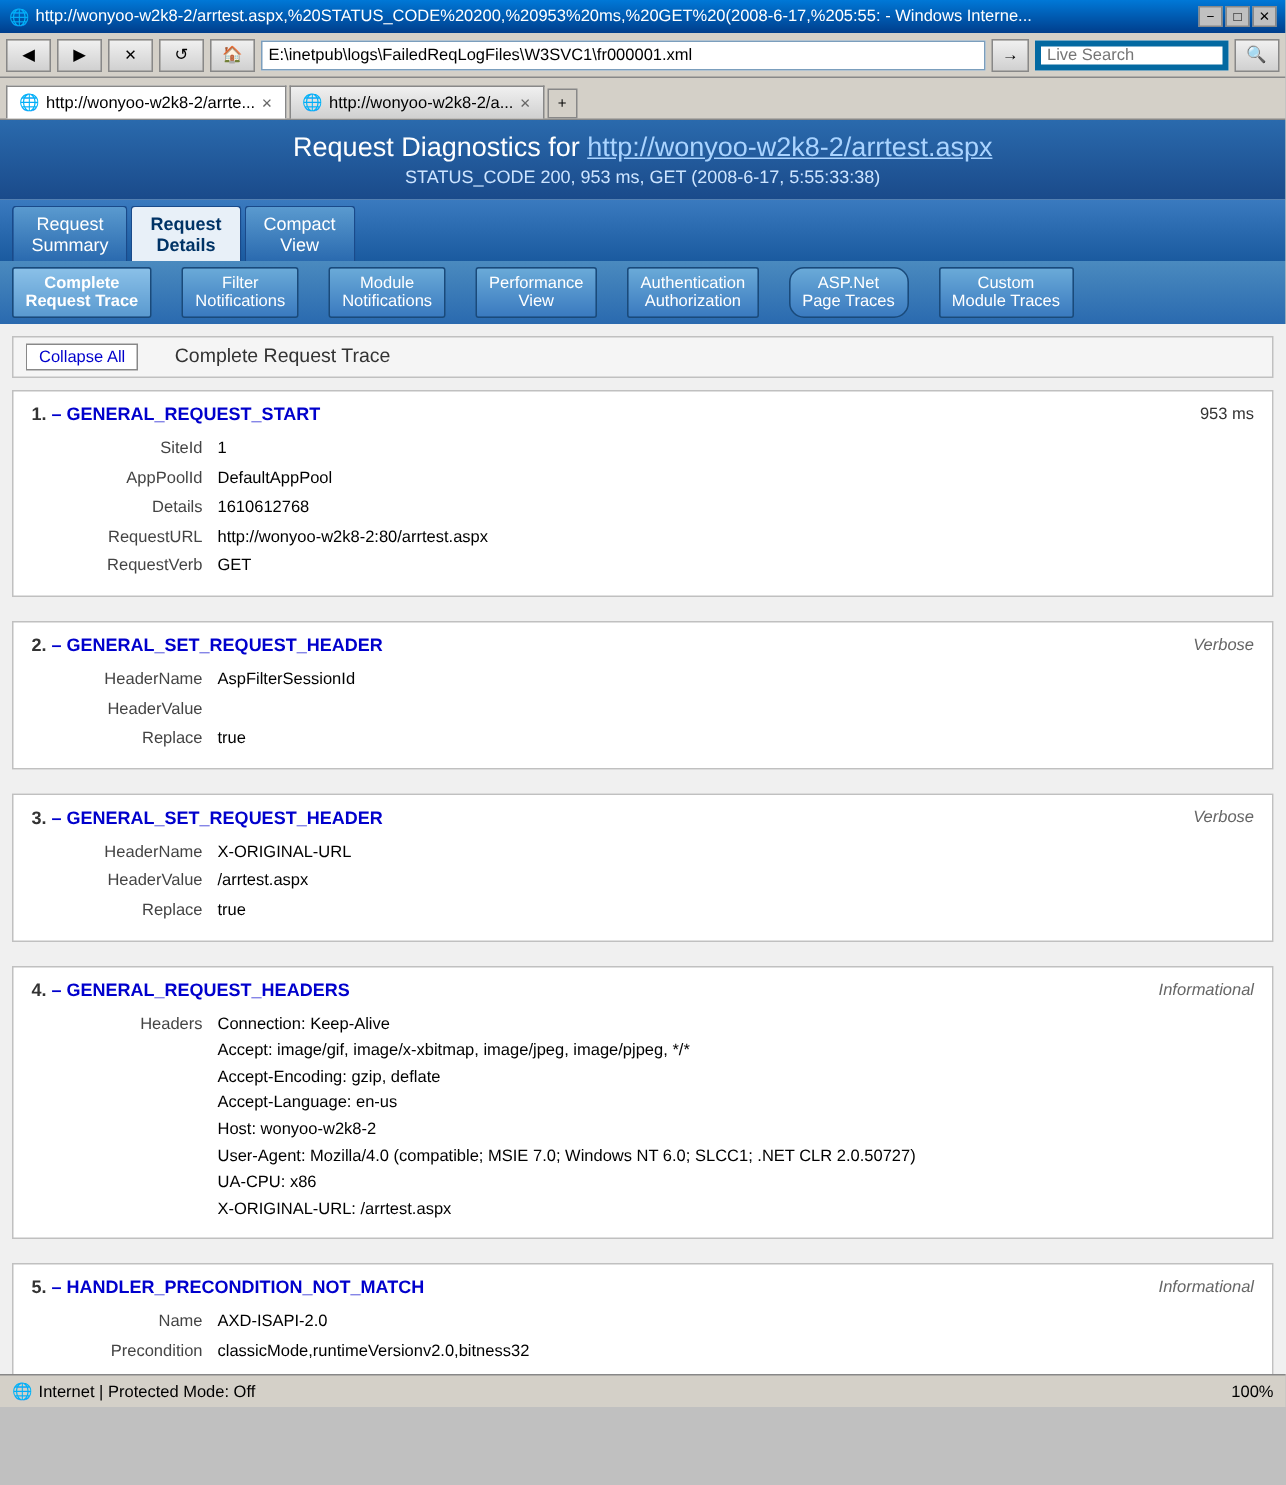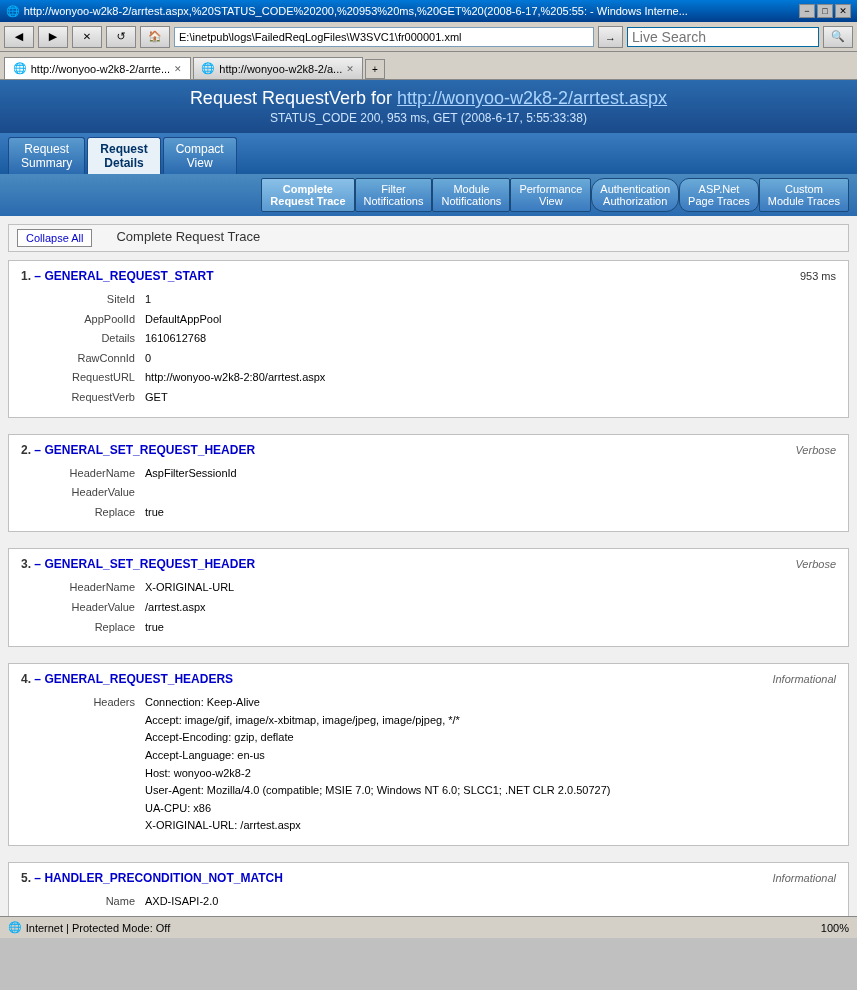--- a/index.html
+++ b/index.html
@@ -31,21 +31,21 @@
     .nav-btn {
       background: linear-gradient(to bottom, #f0f0f0, #d0d0d0);
       border: 1px solid #888; padding: 2px 6px; font-size: 11px; cursor: pointer;
       min-width: 30px; height: 22px;
     }
     .address-input {
       flex: 1; height: 20px; border: 1px solid #7b9ebd; font-size: 11px; padding: 1px 4px;
       background: white;
     }
     .search-input {
-      width: 192px; height: 20px; border: 1px solid #0369a1; font-size: 14px; padding: 1px 4px;
+      width: 129px; height: 20px; border: 4px solid #0369a1; font-size: 11px; padding: 1px 4px;
     }
     .go-btn {
       background: linear-gradient(to bottom, #f0f0f0, #d0d0d0);
       border: 1px solid #888; padding: 2px 6px; font-size: 11px; cursor: pointer; height: 22px;
     }
 
     
     .tabs-bar {
       background: #d4d0c8; border-bottom: 1px solid #888;
       padding: 2px 4px 0; display: flex; align-items: flex-end; gap: 2px; height: 28px;
@@ -81,21 +81,21 @@
       border-radius: 3px 3px 0 0; border: 1px solid #1a4a8a; border-bottom: none;
       min-width: 60px; text-align: center;
     }
     .main-nav-tab.active {
       background: #e8f0f8; color: #003366; font-weight: bold;
     }
 
     
     .sub-nav {
       background: linear-gradient(to bottom, #4a8abf, #2a6aaf);
-      padding: 4px 8px; display: flex; gap: 0; flex-wrap: wrap; justify-content: flex-end;
+      padding: 4px 8px; display: flex; gap: 20px; flex-wrap: wrap;
     }
     .sub-nav-btn {
       background: linear-gradient(to bottom, #6aaad8, #3a7abf);
       color: white; padding: 4px 8px; font-size: 11px; cursor: pointer;
       border: 1px solid #1a4a7a; border-radius: 2px; text-align: center;
       min-width: 60px;
     }
     .sub-nav-btn.active {
       background: linear-gradient(to bottom, #8ac0e8, #5a9ad0);
       font-weight: bold;
@@ -196,21 +196,21 @@
   <div class="browser-tab">
     <span>🌐</span>
     <span>http://wonyoo-w2k8-2/a...</span>
     <span class="tab-close">✕</span>
   </div>
   <button style="background:#d4d0c8;border:1px solid #888;width:20px;height:20px;cursor:pointer;font-size:10px;">+</button>
 </div>
 
 <div class="page-header">
   <h1>
-    <span>Request RequestVerb for </span><a href="#">http://wonyoo-w2k8-2/arrtest.aspx</a>
+    <span>Request Diagnostics for </span><a href="#">http://wonyoo-w2k8-2/arrtest.aspx</a>
   </h1>
   <div class="subtitle">STATUS_CODE 200, 953 ms, GET (2008-6-17, 5:55:33:38)</div>
 </div>
 
 <div class="main-nav">
   <div class="main-nav-tab" style="white-space:pre-line;">Request
 Summary</div>
   <div class="main-nav-tab active" style="white-space:pre-line;">Request
 Details</div>
   <div class="main-nav-tab" style="white-space:pre-line;">Compact
@@ -219,21 +219,21 @@
 
 <div class="sub-nav">
   <div class="sub-nav-btn active" style="white-space:pre-line;">Complete
 Request Trace</div>
   <div class="sub-nav-btn" style="white-space:pre-line;">Filter
 Notifications</div>
   <div class="sub-nav-btn" style="white-space:pre-line;">Module
 Notifications</div>
   <div class="sub-nav-btn" style="white-space:pre-line;">Performance
 View</div>
-  <div class="sub-nav-btn" style="white-space:pre-line;border-radius:13px;">Authentication
+  <div class="sub-nav-btn" style="white-space:pre-line;">Authentication
 Authorization</div>
   <div class="sub-nav-btn" style="white-space:pre-line;border-radius:10px;">ASP.Net
 Page Traces</div>
   <div class="sub-nav-btn" style="white-space:pre-line;">Custom
 Module Traces</div>
 </div>
 
 <div class="content-area scrollable">
 
   <div class="trace-header">
@@ -256,24 +256,20 @@
         <td>SiteId</td>
         <td>1</td>
       </tr>
       <tr>
         <td>AppPoolId</td>
         <td>DefaultAppPool</td>
       </tr>
       <tr>
         <td>Details</td>
         <td>1610612768</td>
-      </tr>
-      <tr>
-        <td>RawConnId</td>
-        <td>0</td>
       </tr>
       <tr>
         <td>RequestURL</td>
         <td>http://wonyoo-w2k8-2:80/arrtest.aspx</td>
       </tr>
       <tr>
         <td>RequestVerb</td>
         <td>GET</td>
       </tr>
     </tbody>

